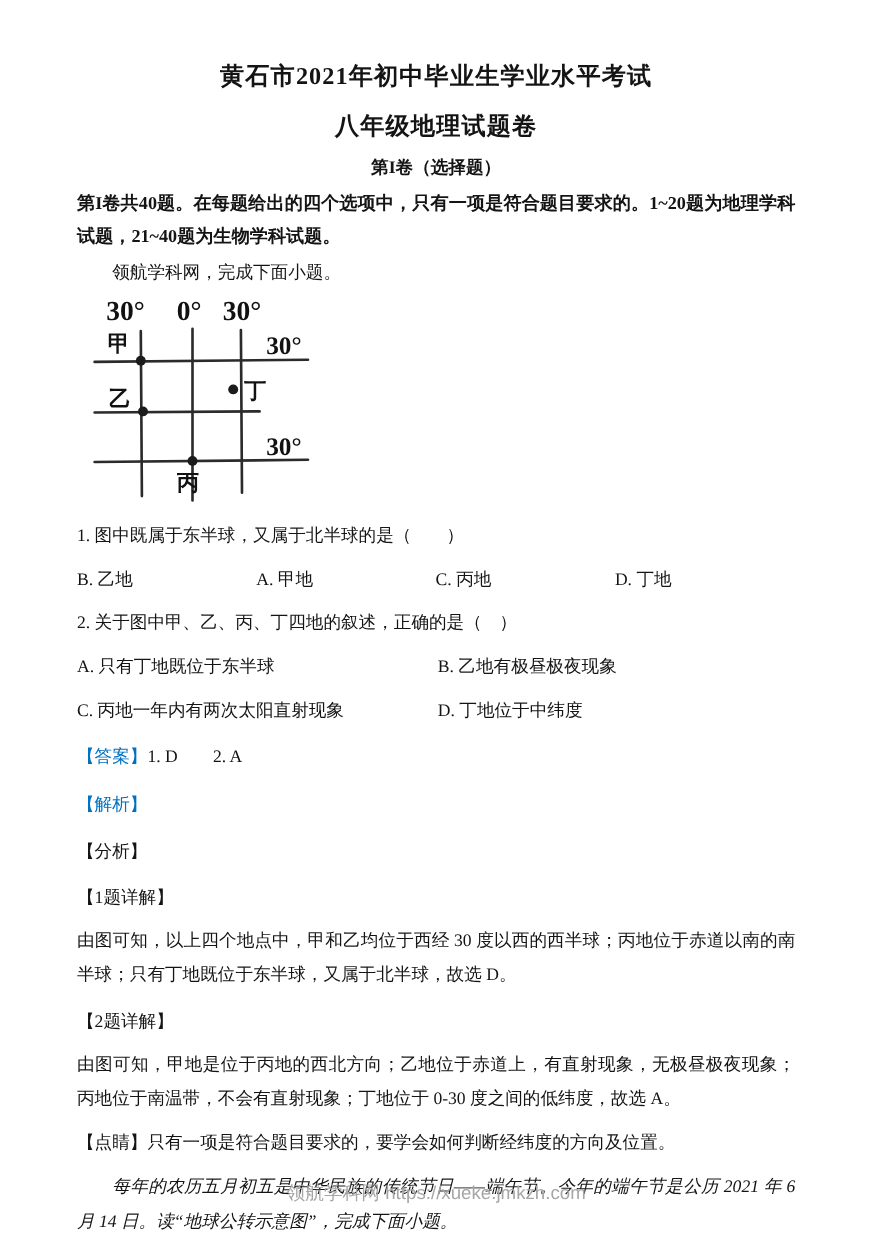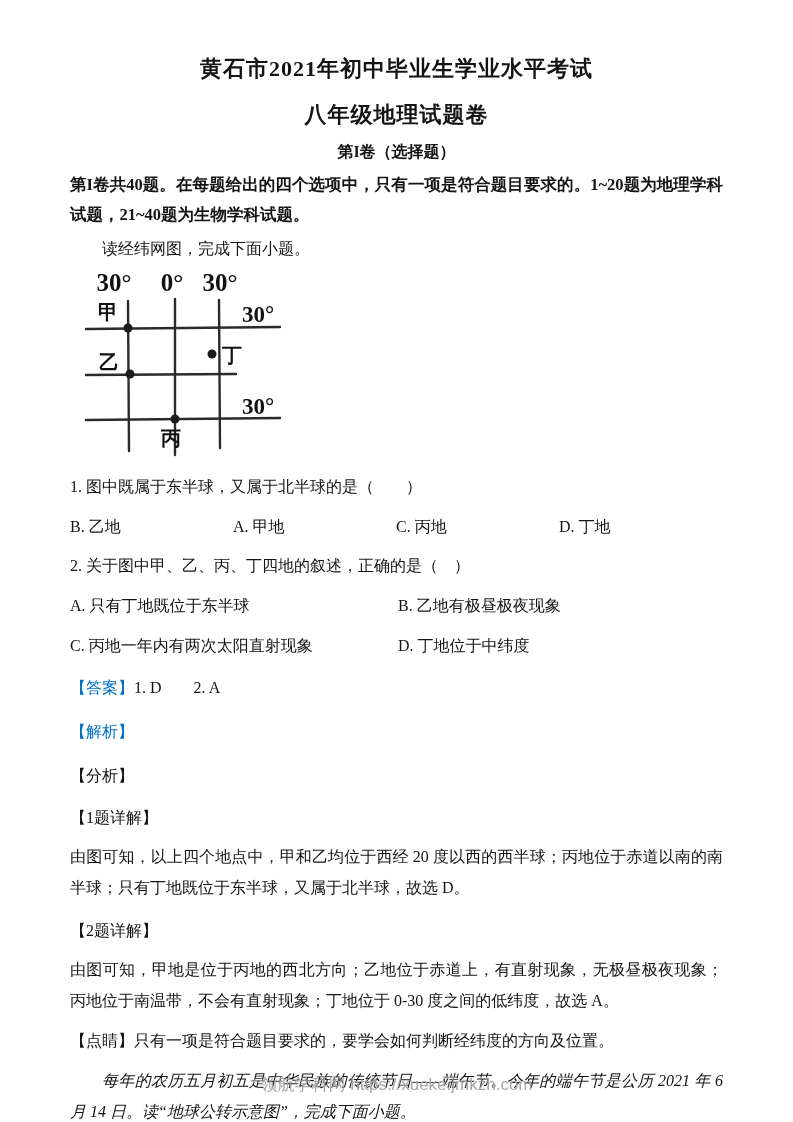--- a/index.html
+++ b/index.html
@@ -45,21 +45,21 @@
 
 <div class="page">
   <div class="content">
 
     <h1 class="title">黄石市2021年初中毕业生学业水平考试</h1>
     <h2 class="subtitle">八年级地理试题卷</h2>
     <h3 class="section">第I卷（选择题）</h3>
 
     <p class="instructions">第I卷共40题。在每题给出的四个选项中，只有一项是符合题目要求的。1~20题为地理学科试题，21~40题为生物学科试题。</p>
 
-    <p class="intro">读经纬网图，完成下面小题。</p>
+    <p class="intro">领航学科网，完成下面小题。</p>
 
     <div class="figure">
       <svg width="205" height="193" viewBox="0 0 205 193">
 
         <line class="gl" x1="44" y1="36" x2="45" y2="186"></line>
         <line class="gl" x1="91" y1="34" x2="91" y2="190"></line>
         <line class="gl" x1="135" y1="35" x2="136" y2="183"></line>
 
         <line class="gl" x1="2" y1="64" x2="196" y2="62"></line>
         <line class="gl" x1="2" y1="110" x2="152" y2="109"></line>
@@ -108,21 +108,21 @@
 
     <p class="line">
       <span class="blue">【解析】</span>
     </p>
 
     <p class="line">
       <span>【分析】</span>
     </p>
 
     <p class="line">【1题详解】</p>
-    <p class="para">由图可知，以上四个地点中，甲和乙均位于西经 20 度以西的西半球；丙地位于赤道以南的南半球；只有丁地既位于东半球，又属于北半球，故选 D。</p>
+    <p class="para">由图可知，以上四个地点中，甲和乙均位于西经 30 度以西的西半球；丙地位于赤道以南的南半球；只有丁地既位于东半球，又属于北半球，故选 D。</p>
 
     <p class="line">【2题详解】</p>
     <p class="para">由图可知，甲地是位于丙地的西北方向；乙地位于赤道上，有直射现象，无极昼极夜现象；丙地位于南温带，不会有直射现象；丁地位于 0-30 度之间的低纬度，故选 A。</p>
 
     <p class="para">【点睛】只有一项是符合题目要求的，要学会如何判断经纬度的方向及位置。</p>
 
     <p class="para italic indent">每年的农历五月初五是中华民族的传统节日——端午节。今年的端午节是公历 2021 年 6 月 14 日。读“地球公转示意图”，完成下面小题。</p>
 
   </div>
 

